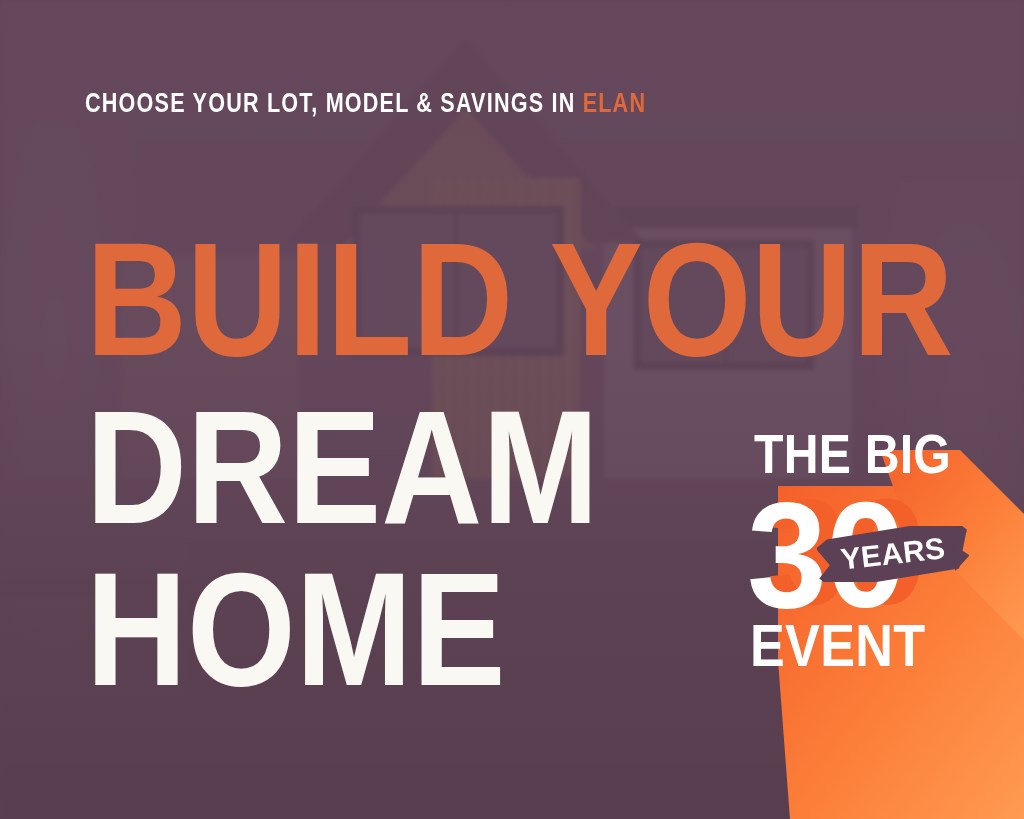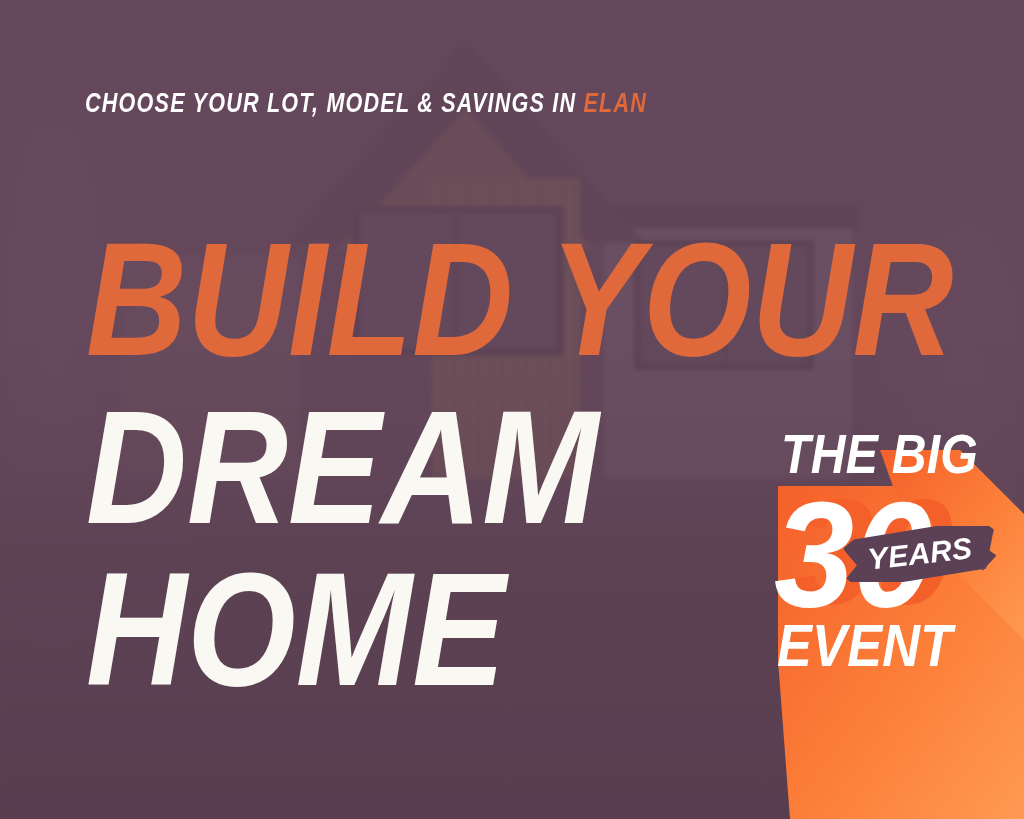--- a/index.html
+++ b/index.html
@@ -11,21 +11,20 @@
   body {
     font-family: "Liberation Sans", sans-serif;
   }
 
   #banner {
     position: relative;
     width: 1024px;
     height: 819px;
     overflow: hidden;
     background: #63465A;
-    font-style: italic;
   }
 
   
   .photo {
     position: absolute;
     inset: 0;
     overflow: hidden;
     filter: blur(2.2px);
   }
   .sky {
@@ -217,21 +216,21 @@
   .line-home {
     top: 566px;
     font-size: 152px;
     color: #FAF8F2;
     transform: scaleX(0.92) scaleY(1.06);
   }
 
   
   .badge {
     position: absolute;
-    left: 770px; top: 418px;
+    left: 743px; top: 418px;
     width: 216px; height: 290px;
   }
   .badge-the-big {
     position: absolute;
     left: 11px; top: 8px;
     font-size: 56px;
     font-weight: 700;
     color: #FFFFFF;
     letter-spacing: 0.005em;
     white-space: nowrap;

